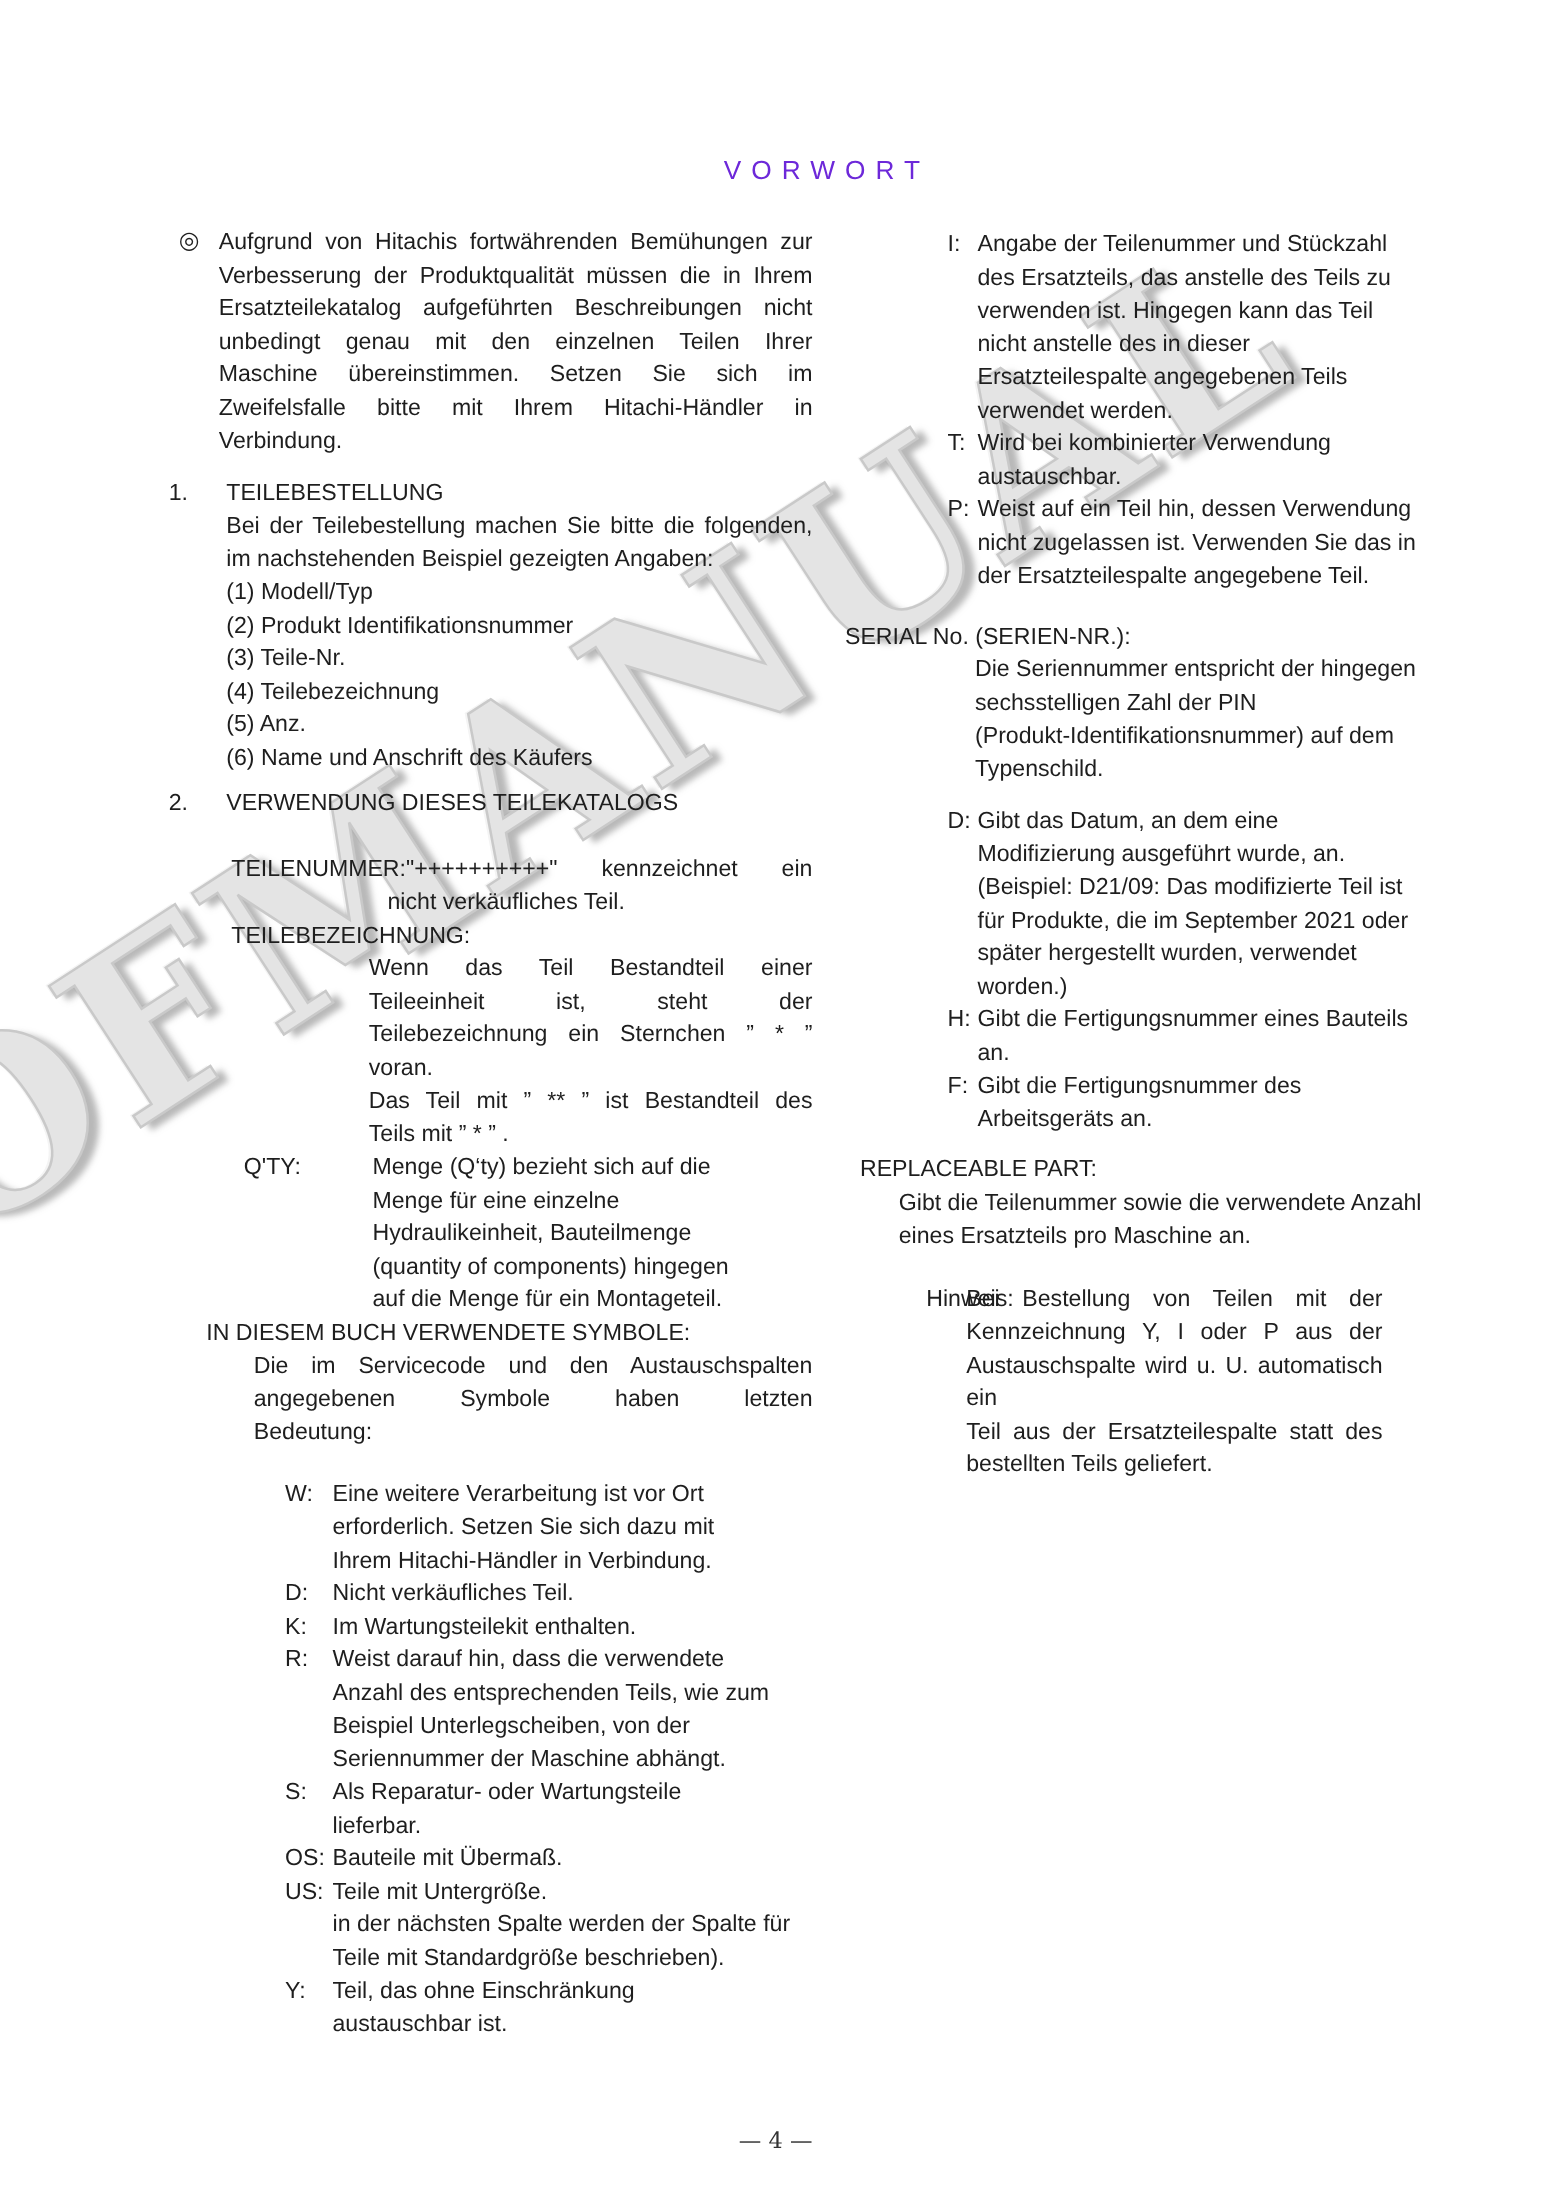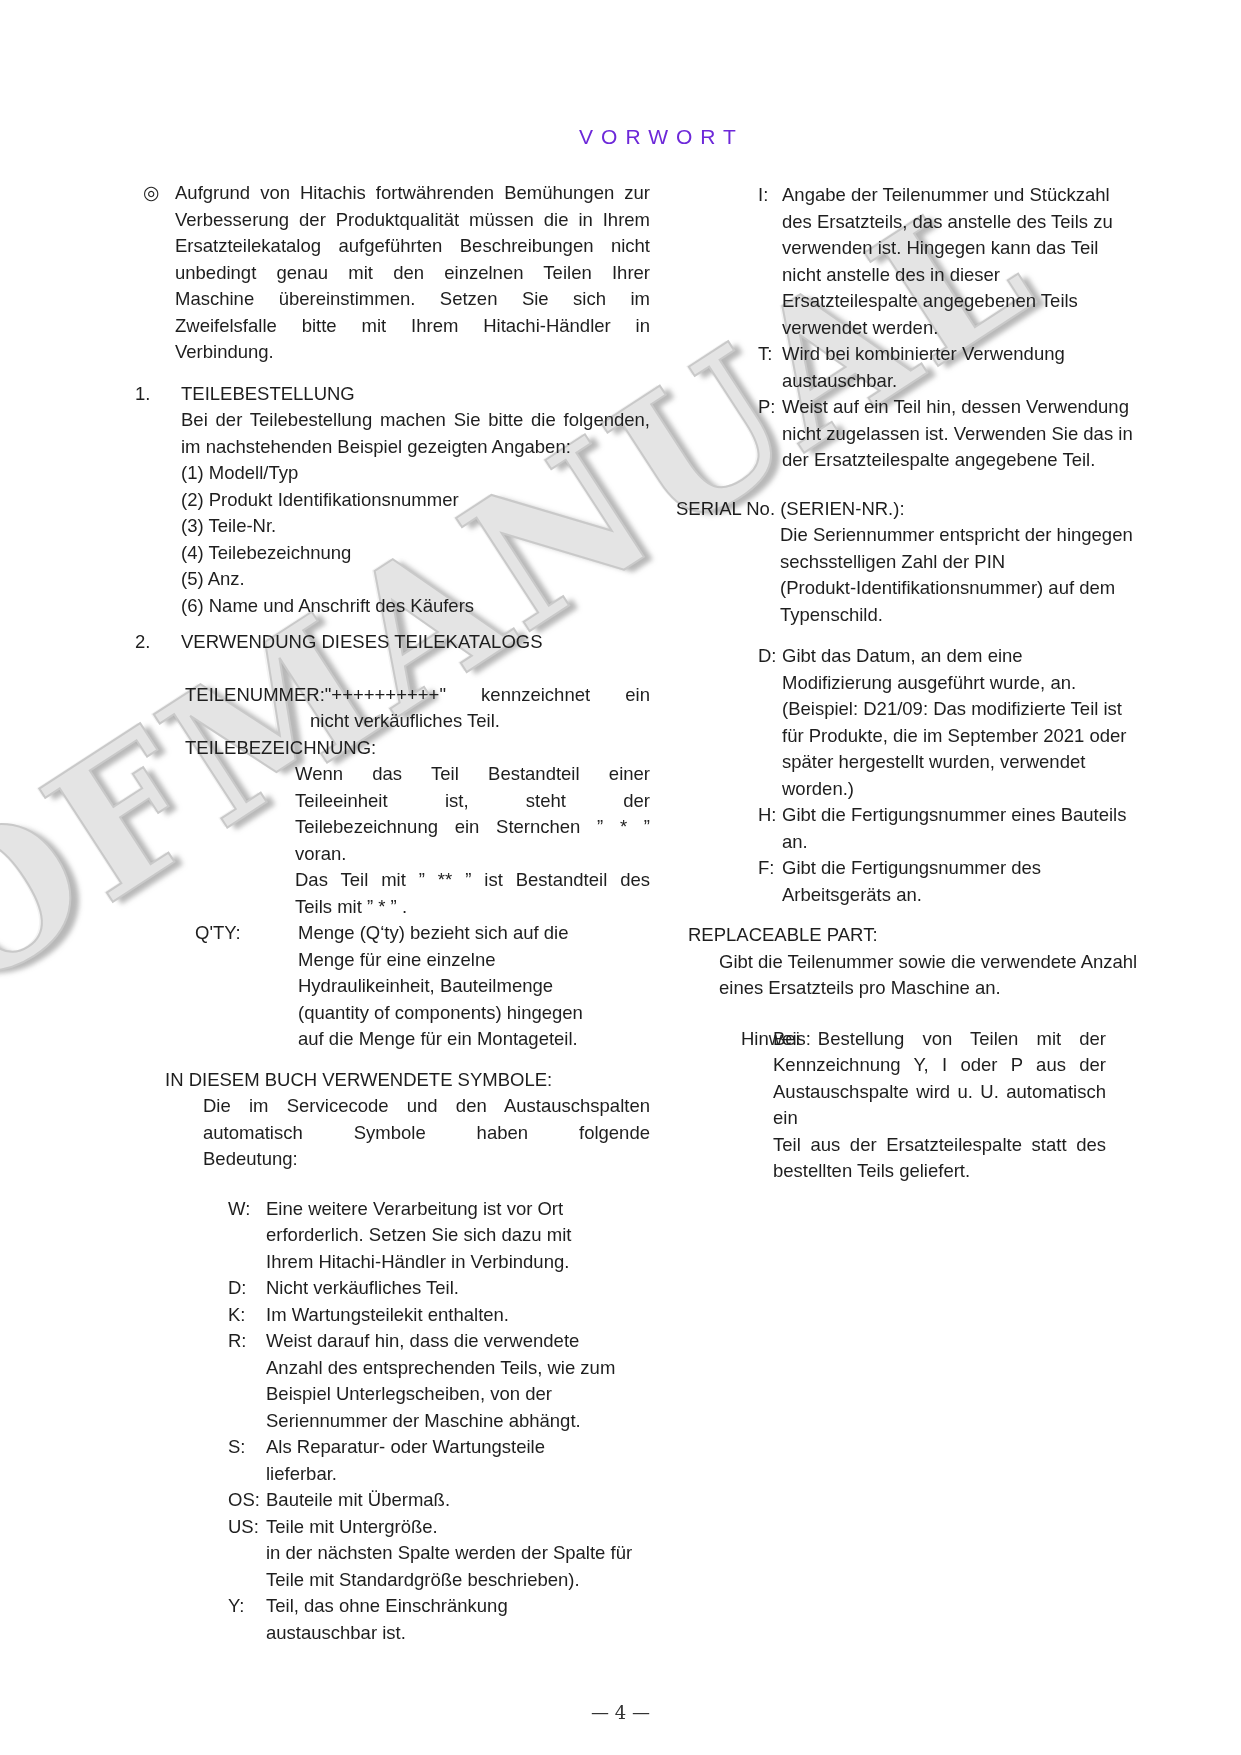--- a/index.html
+++ b/index.html
@@ -27,21 +27,21 @@
   .intro>.mk{left:8px;font-size:19px;}
   .s1{margin-top:15px;padding-left:46px;}
   .s2{margin-top:10px;padding-left:46px;}
   .tn{margin-top:26px;padding-left:50px;}
   .tn-l1{display:flex;justify-content:space-between;}
   .tn-l2{margin-left:125px;}
   .tb-label{padding-left:50px;}
   .tb-par{padding-left:160px;}
   .qty{position:relative;padding-left:163px;}
   .qty>.mk{position:absolute;left:60px;top:0;}
-  .symt{margin-top:14px;padding-left:30px;}
+  .symt{padding-left:30px;}
   .symi{padding-left:68px;}
   .symlist{margin-top:23px;}
   .sym{position:relative;padding-left:131px;}
   .sym>.mk{position:absolute;left:93px;top:0;}
   
   .r-sym{position:relative;padding-left:106px;}
   .r-sym>.mk{position:absolute;left:82px;top:0;}
   .serial{margin-top:22px;}
   .serial .body{padding-left:104px;}
   .r2{margin-top:15px;}
@@ -118,21 +118,21 @@
       <div class="ln">Menge (Q‘ty) bezieht sich auf die</div>
       <div class="ln">Menge für eine einzelne</div>
       <div class="ln">Hydraulikeinheit, Bauteilmenge</div>
       <div class="ln">(quantity of components) hingegen</div>
       <div class="ln">auf die Menge für ein Montageteil.</div>
     </div>
 
     <div class="symt ln">IN DIESEM BUCH VERWENDETE SYMBOLE:</div>
     <div class="symi">
       <div class="jl">Die im Servicecode und den Austauschspalten</div>
-      <div class="jl">automatisch Symbole haben folgende</div>
+      <div class="jl">angegebenen Symbole haben letzten</div>
       <div class="ln">Bedeutung:</div>
     </div>
 
     <div class="symlist">
       <div class="sym">
         <span class="mk">W:</span>
         <div class="ln">Eine weitere Verarbeitung ist vor Ort</div>
         <div class="ln">erforderlich. Setzen Sie sich dazu mit</div>
         <div class="ln">Ihrem Hitachi-Händler in Verbindung.</div>
       </div>

